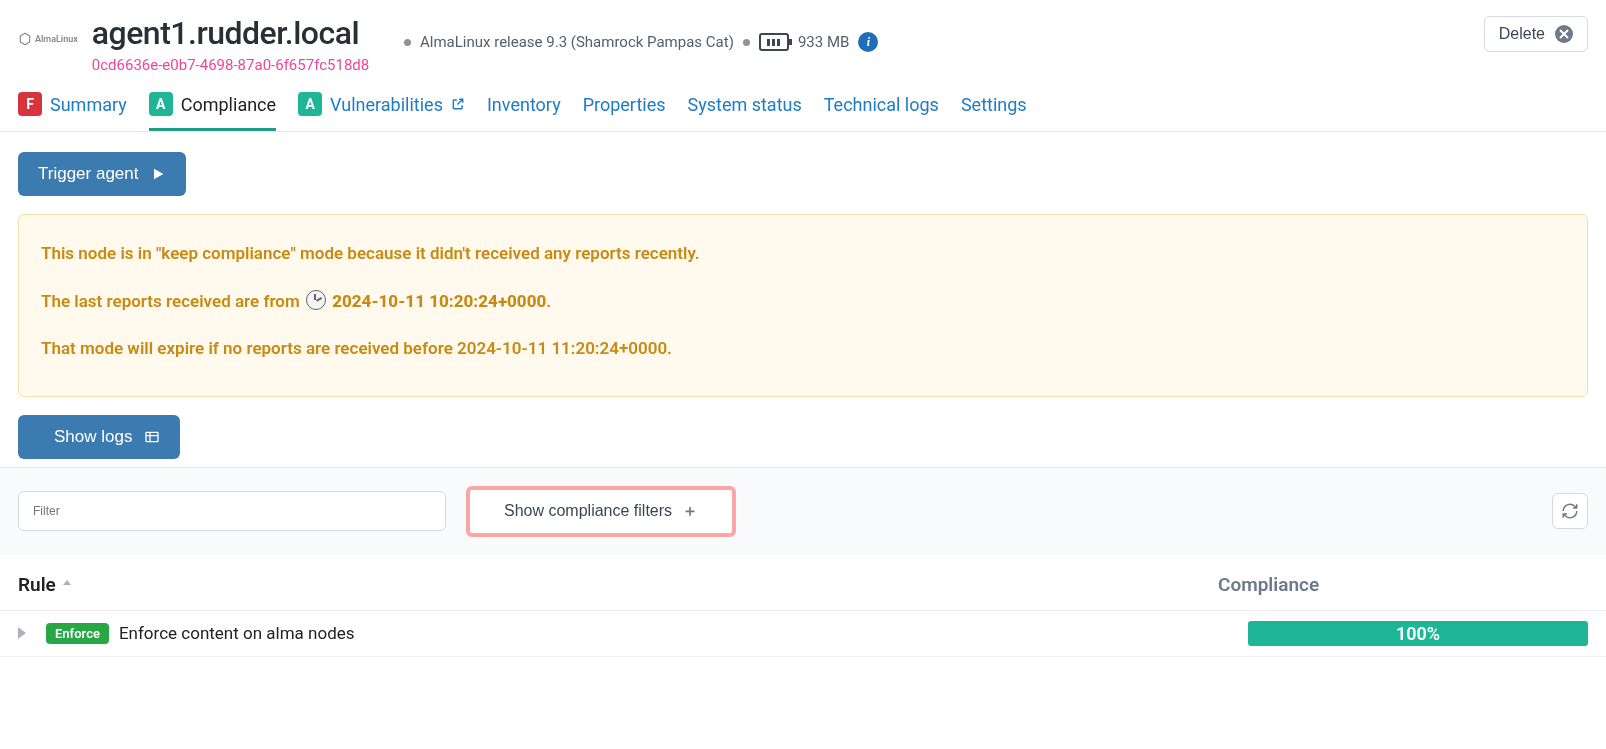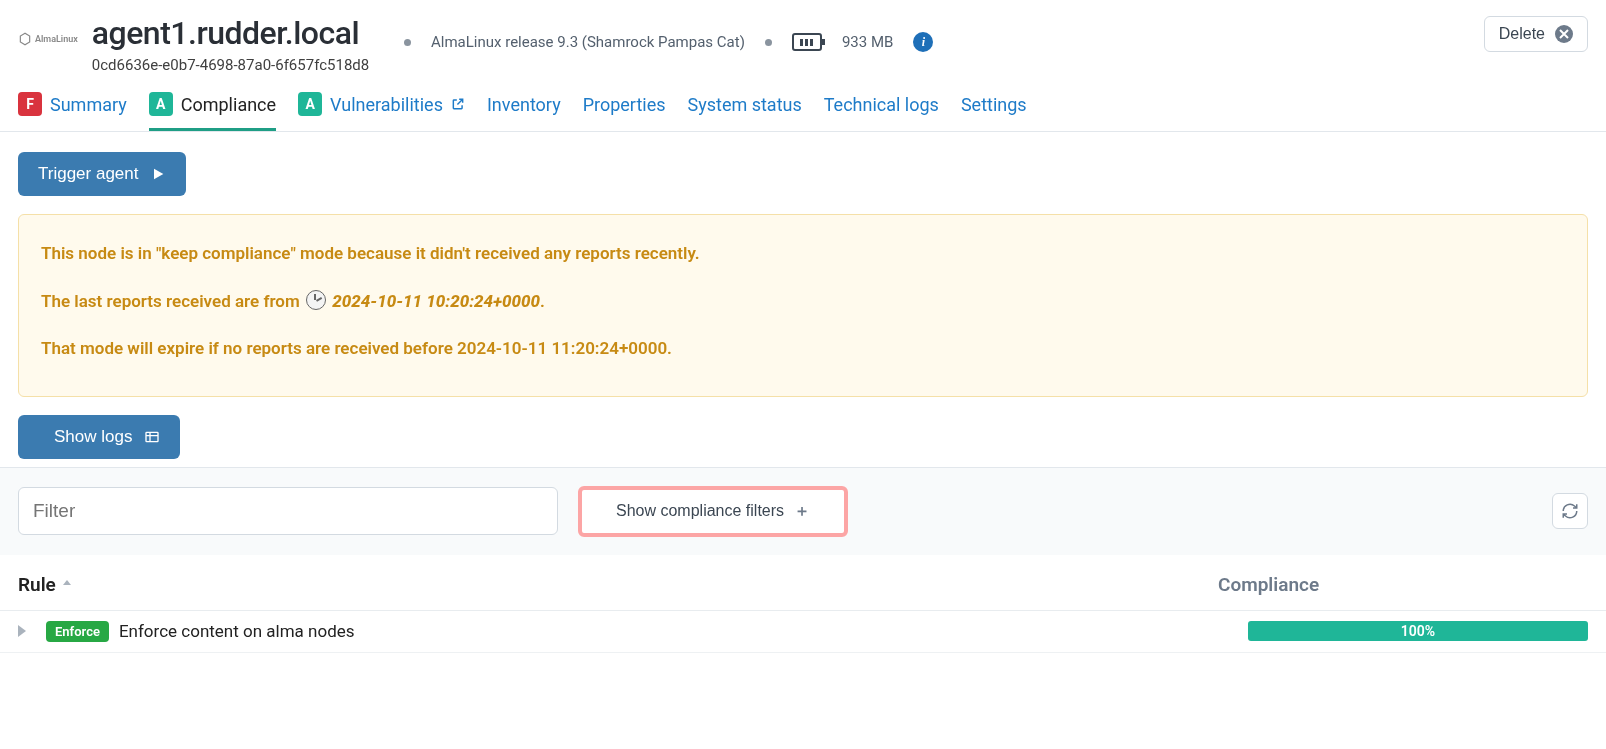--- a/index.html
+++ b/index.html
@@ -28,28 +28,28 @@
   }
   .os-logo svg { width: 14px; height: 14px; }
   .title-block { flex: 1; }
   .node-name {
     font-size: 32px;
     font-weight: 500;
     color: #2a2f36;
     letter-spacing: -0.5px;
   }
   .node-id {
-    color: #404040;
+    color: #ec4899;
     font-size: 15px;
     margin-top: 4px;
   }
   .meta-row {
     display: flex;
     align-items: center;
-    gap: 20px;
+    gap: 9px;
     position: absolute;
     left: 404px;
     top: 32px;
     color: #54606e;
     font-size: 15px;
   }
   .dot {
     width: 7px; height: 7px; border-radius: 50%;
     background: #8a949f;
     display: inline-block;
@@ -161,21 +161,21 @@
     padding: 26px 22px;
   }
   .alert p {
     color: #c78a13;
     font-weight: 600;
     font-size: 17px;
     line-height: 1.5;
     margin-bottom: 22px;
   }
   .alert p:last-child { margin-bottom: 8px; }
-  .alert .ts { font-weight: 800; font-style: italic; }
+  .alert .ts { font-weight: 800; }
   .clock-icon {
     display: inline-flex;
     width: 20px; height: 20px;
     border: 1.5px solid #666;
     border-radius: 50%;
     position: relative;
     vertical-align: -3px;
     margin: 0 2px;
     background: #f4f4f4;
   }
@@ -195,23 +195,23 @@
     border-top: 1px solid #e2e7ec;
     background: #f8fafb;
     padding: 18px;
     display: flex;
     align-items: center;
     gap: 20px;
     margin-left: -18px;
     margin-right: -18px;
   }
   .filter-input {
-    width: 540px;
+    width: 428px;
     padding: 12px 14px;
-    font-size: 19px;
+    font-size: 12px;
     border: 1px solid #d3dae1;
     border-radius: 6px;
     background: #fff;
   }
   .btn-outline {
     background: #fff;
     border: 4px solid #fca5a5;
     border-radius: 6px;
     padding: 11px 34px;
     font-size: 16px;
@@ -274,21 +274,21 @@
     font-weight: 600;
     margin-right: 10px;
     text-align: center;
   }
   .rule-name { font-size: 17px; color: #222; }
   .comp-cell { margin-left: auto; width: 340px; }
   .comp-bar {
     background: #1fb698;
     color: #fff;
     font-weight: 600;
-    font-size: 14px;
+    font-size: 18px;
     text-align: center;
     border-radius: 3px;
     padding: 2px 0;
     width: 100%;
   }
 </style>
 </head>
 <body>
 
 <div class="header">

